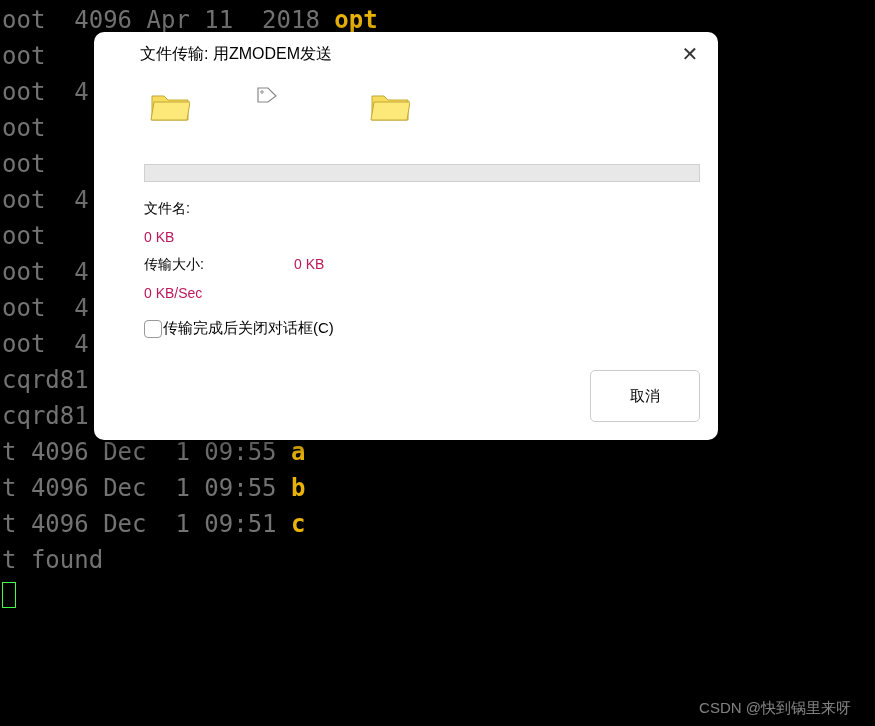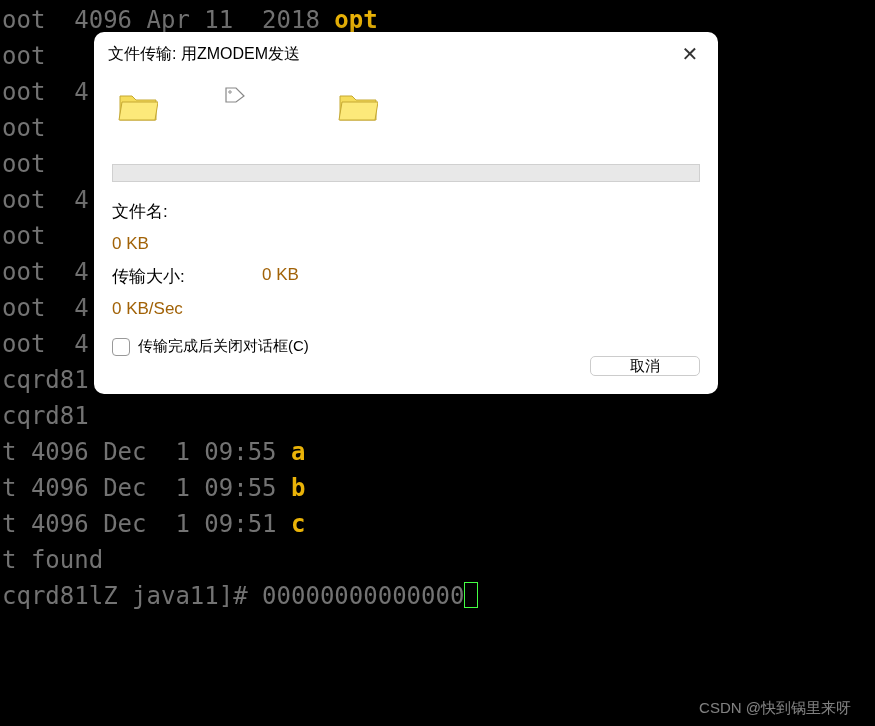--- a/index.html
+++ b/index.html
@@ -48,20 +48,21 @@
     }
     .dialog {
       position: absolute;
       left: 94px;
       top: 32px;
       width: 624px;
       background: #fff;
       border-radius: 10px;
       box-shadow: 0 4px 20px rgba(0,0,0,0.4);
       font-family: "Microsoft YaHei", sans-serif;
+      padding-left: 32px;
     }
     .dialog-title {
       display: flex;
       justify-content: space-between;
       align-items: center;
       padding: 10px 16px 6px 14px;
       font-size: 16px;
       color: #000;
     }
     .close-btn {
@@ -96,54 +97,55 @@
       top: 2px;
     }
     .progress-bar {
       width: 100%;
       height: 18px;
       background: #e8e8e8;
       border: 1px solid #d0d0d0;
       margin-bottom: 18px;
     }
     .info-table {
-      font-size: 17px;
+      font-size: 14px;
       color: #000;
     }
     .info-row {
       display: flex;
       margin-bottom: 11px;
     }
     .info-label {
       width: 150px;
     }
     .info-value {
-      color: #a16207;
+      color: #be185d;
     }
     .checkbox-row {
       display: flex;
       align-items: center;
-      gap: 8px;
+      gap: 1px;
       margin-top: 18px;
+      margin-bottom: 32px;
       font-size: 15px;
     }
     .checkbox {
       width: 18px;
       height: 18px;
       border: 1.5px solid #999;
       border-radius: 4px;
       background: #fff;
     }
     .button-row {
       display: flex;
       justify-content: flex-end;
     }
     .cancel-btn {
       width: 110px;
-      height: 20px;
+      height: 52px;
       border: 1px solid #ccc;
       border-radius: 5px;
       background: #fff;
       font-size: 15px;
       display: flex;
       align-items: center;
       justify-content: center;
       cursor: pointer;
     }
     .watermark {
@@ -170,21 +172,21 @@
       <div class="terminal-line"><span class="term-white">oot  4</span></div>
       <div class="terminal-line"><span class="term-white">oot  4</span></div>
       <div class="terminal-line"><span class="term-white">oot  4</span></div>
       <div class="terminal-line"><span class="term-white">cqrd81</span></div>
       <div class="terminal-line"><span class="term-white">cqrd81</span></div>
       <div class="terminal-line"><span class="term-white"></span></div>
       <div class="terminal-line"><span class="term-white">t 4096 Dec  1 09:55 </span><span class="term-blue">a</span></div>
       <div class="terminal-line"><span class="term-white">t 4096 Dec  1 09:55 </span><span class="term-blue">b</span></div>
       <div class="terminal-line"><span class="term-white">t 4096 Dec  1 09:51 </span><span class="term-blue">c</span></div>
       <div class="terminal-line"><span class="term-white">t found</span></div>
-      <div class="terminal-line"><span class="term-white">cqrd81lZ java11]# 00000000000000</span><span class="cursor"></span></div>
+      <div class="terminal-line"><span class="cursor"></span></div>
     </div>
 </div>
 
 <div class="dialog">
   <div class="dialog-title">
     <span>文件传输: 用ZMODEM发送</span>
     <span class="close-btn">✕</span>
   </div>
   <div class="dialog-body">
     <div class="folder-row">

